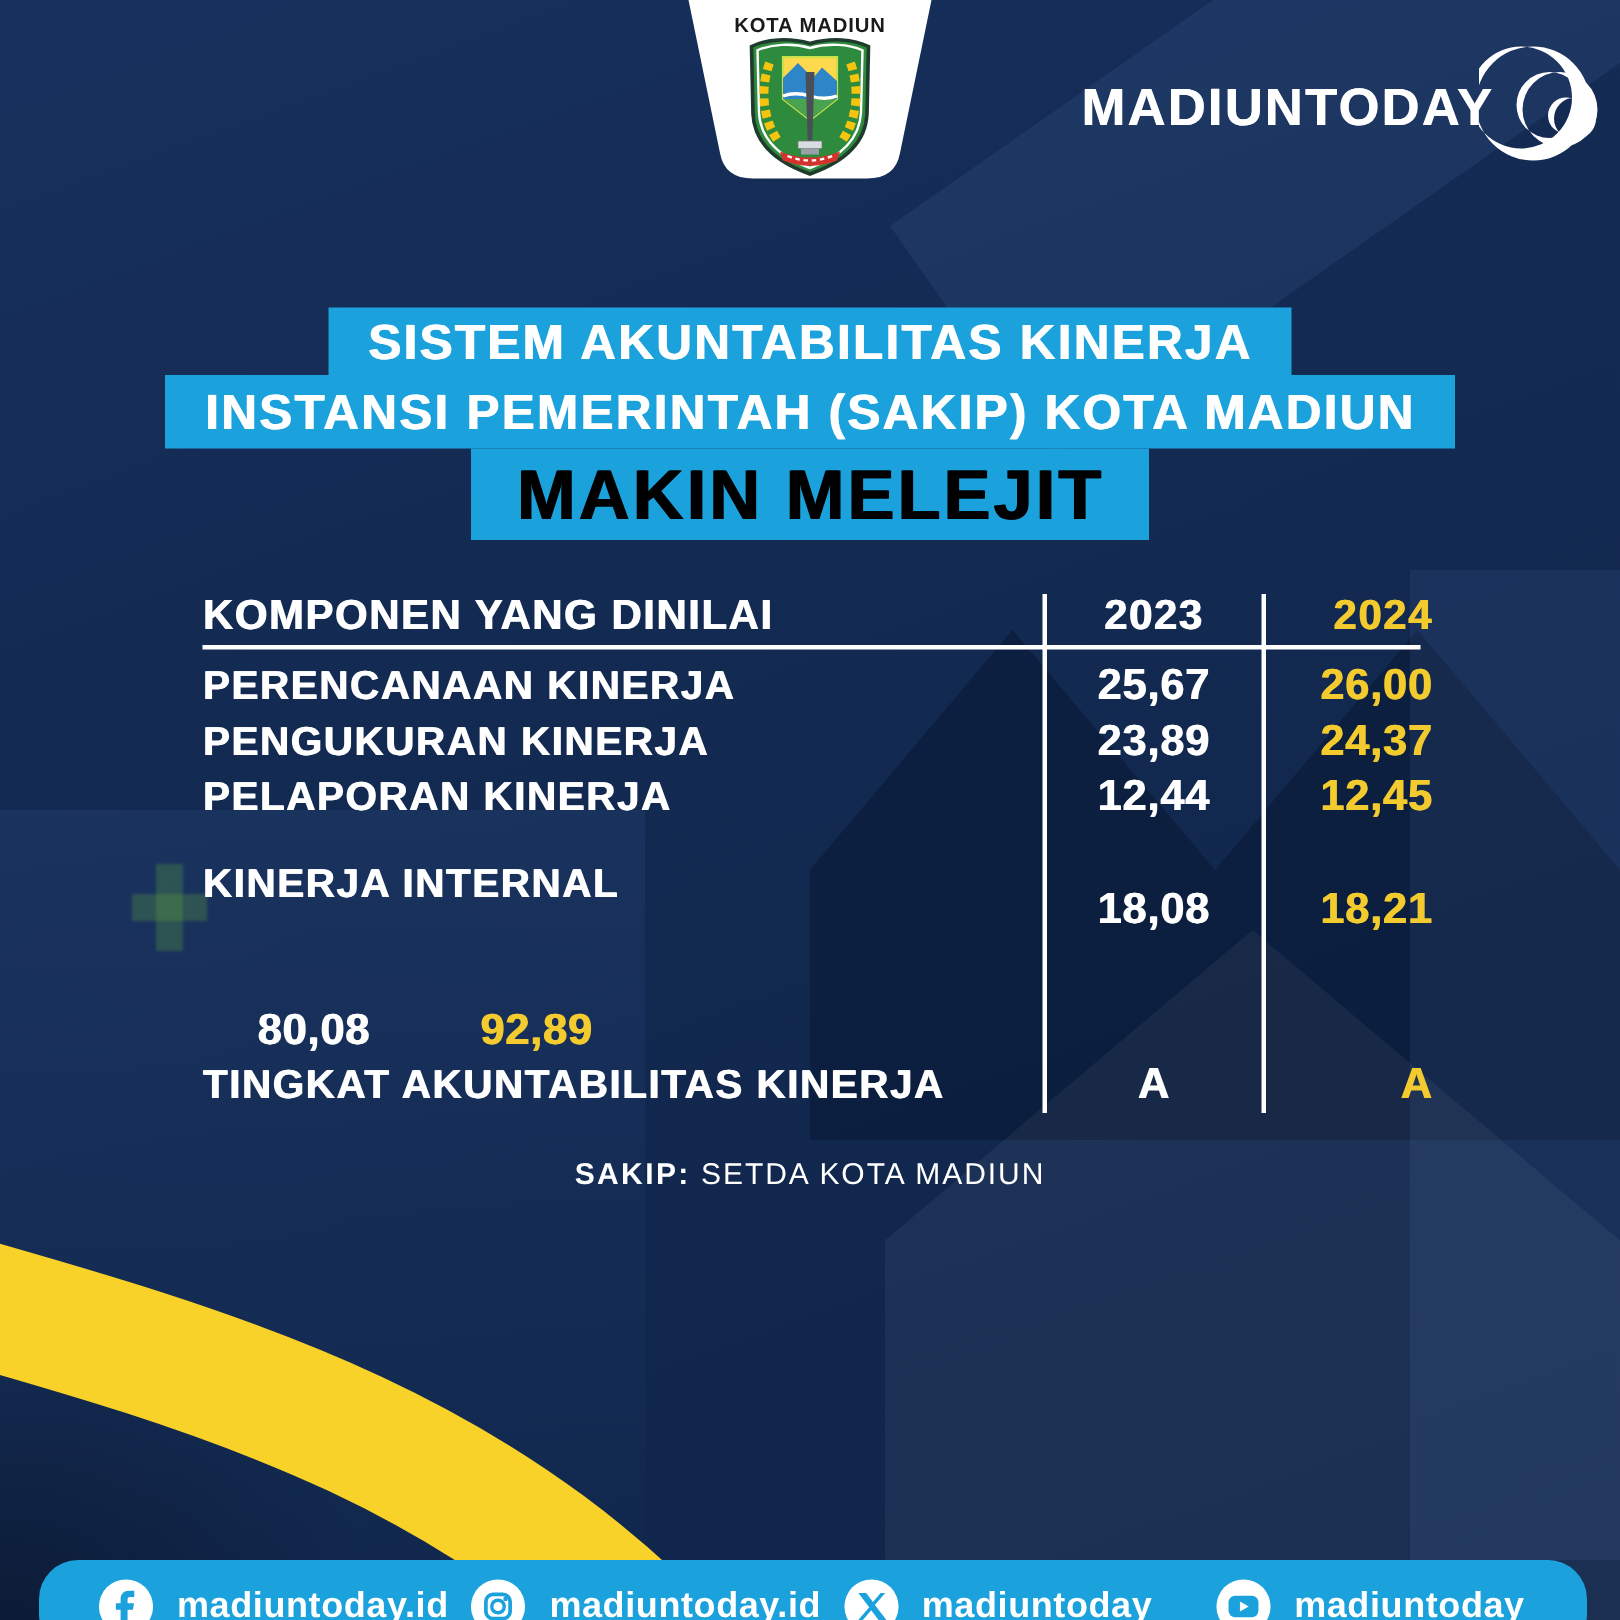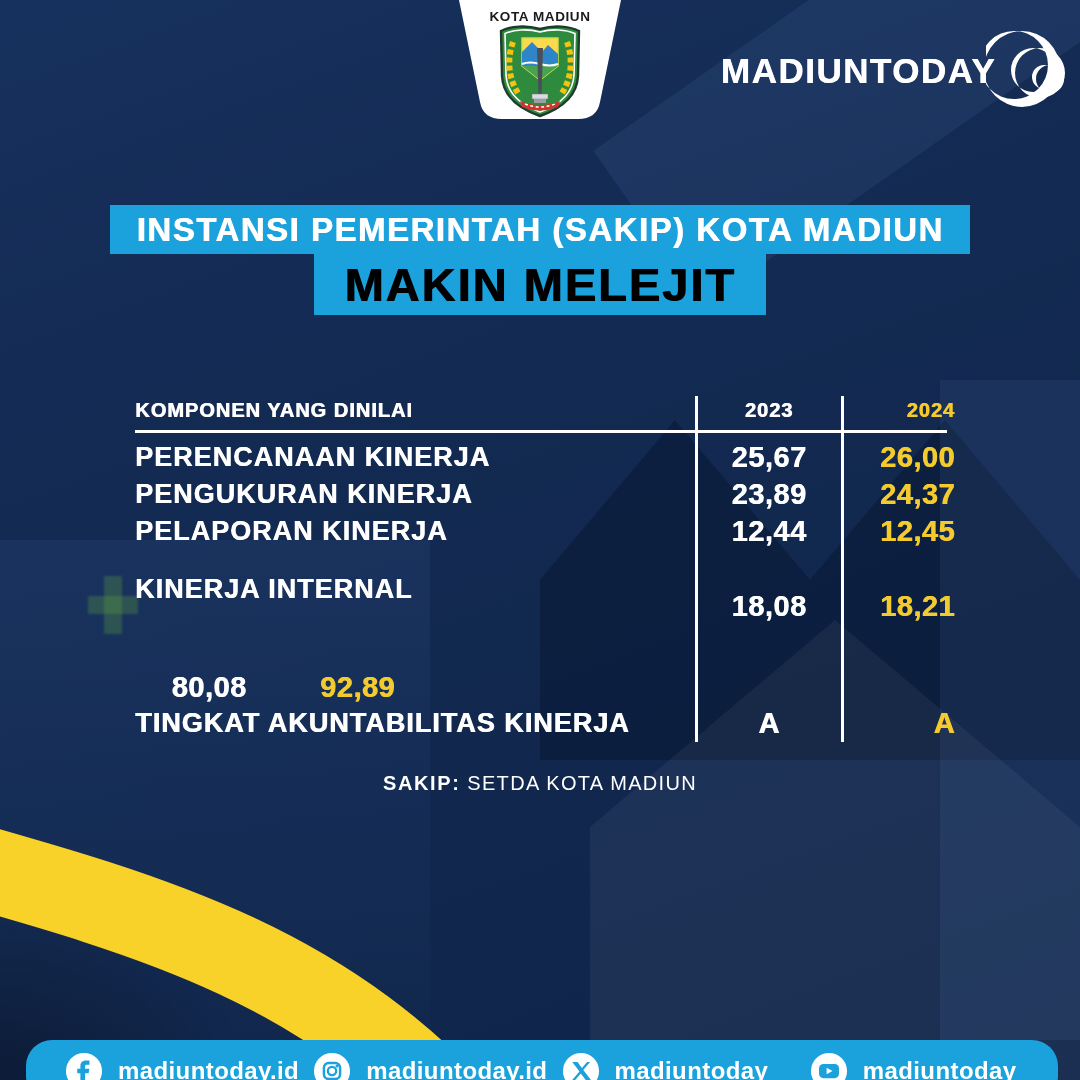--- a/index.html
+++ b/index.html
@@ -42,21 +42,21 @@
   .b1{height:45px;padding:0 26px;font-size:33px;letter-spacing:1.5px;text-shadow:.7px 0 currentColor;}
   .b2{height:49px;padding:0 26px;font-size:33px;letter-spacing:1.5px;text-shadow:.7px 0 currentColor;}
   .b3{height:61px;padding:0 30px;font-size:47px;letter-spacing:2px;text-shadow:1px 0 currentColor;}
   
   .tbl{position:absolute;left:135px;top:390px;width:820px;height:360px;z-index:3;color:#fff;}
   .trow{display:flex;align-items:center;}
   .tc{flex:none;}
   .c-label{width:560px;text-align:left;}
   .c-v1{width:148px;text-align:center;}
   .c-v2{width:112px;text-align:right;}
-  .thead{height:40px;font-size:20px;font-weight:700;letter-spacing:1px;text-shadow:.7px 0 currentColor;}
+  .thead{height:40px;font-size:28px;font-weight:700;letter-spacing:1px;text-shadow:.7px 0 currentColor;}
   .hline{position:absolute;left:0;top:40px;width:812px;height:3px;background:#fff;}
   .vline{position:absolute;top:6px;width:3px;height:346px;background:#fff;}
   .vl1{left:560px;} .vl2{left:706px;}
   .rows{margin-top:9px;}
   .drow{height:37px;font-size:27px;font-weight:700;letter-spacing:1px;text-shadow:.6px 0 currentColor;}
   .drow .c-v1,.drow .c-v2,.sumrow .c-v1,.sumrow .c-v2{font-size:29px;letter-spacing:.5px;}
   .tall{height:78px;align-items:flex-end;}
   .tall .c-label{align-self:center;line-height:37px;}
   .tall .c-v1,.tall .c-v2{padding-bottom:5px;}
   .spacer{height:41px;}
@@ -119,20 +119,21 @@
     <span>
       <svg width="80" height="94" viewBox="0 0 80 94">
         <path fill-rule="evenodd" fill="#ffffff" d="M74 47 a38 38 0 1 0 -76 0 a38 38 0 1 0 76 0 z M62 43 a34 34 0 1 0 -68 0 a34 34 0 1 0 68 0 z"></path>
         <path fill-rule="evenodd" fill="#ffffff" d="M79 51 a25 25 0 1 0 -50 0 a25 25 0 1 0 50 0 z M69 48 a22 22 0 1 0 -44 0 a22 22 0 1 0 44 0 z"></path>
         <path fill-rule="evenodd" fill="#ffffff" d="M78 57 a14 14 0 1 0 -28 0 a14 14 0 1 0 28 0 z M70 55 a12 12 0 1 0 -24 0 a12 12 0 1 0 24 0 z"></path>
       </svg>
     </span>
   </div>
 
   <div class="title-block">
+    <div class="banner b1" style="background:#1BA2DC">SISTEM AKUNTABILITAS KINERJA</div>
     <div class="banner b2" style="background:#1BA2DC">INSTANSI PEMERINTAH (SAKIP) KOTA MADIUN</div>
     <div class="banner b3 yellow" style="background:#1BA2DC;color:#000000">MAKIN MELEJIT</div>
   </div>
 
   <div class="tbl">
     <div class="trow thead">
       <div class="tc c-label">KOMPONEN YANG DINILAI</div>
       <div class="tc c-v1">2023</div>
       <div class="tc c-v2 yellow">2024</div>
     </div>

